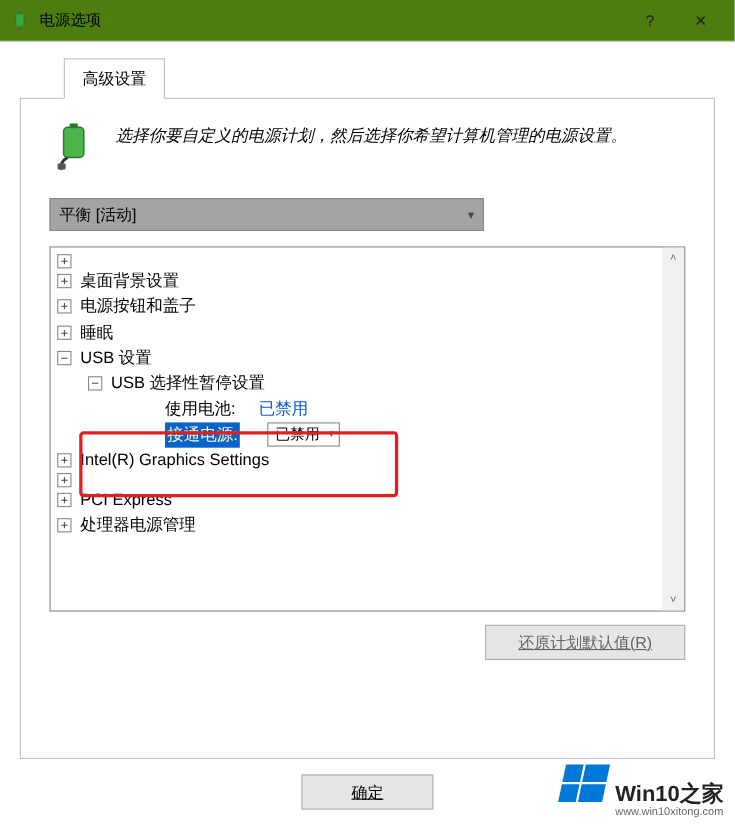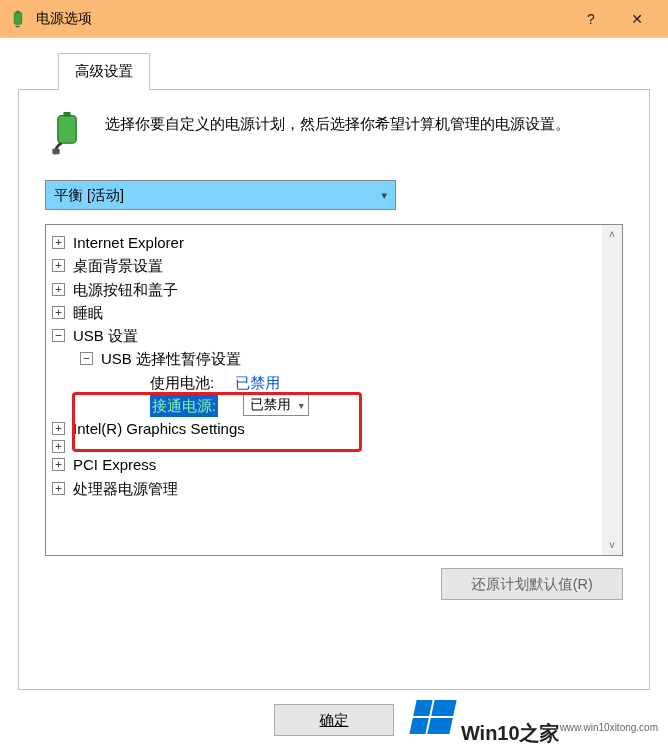--- a/index.html
+++ b/index.html
@@ -13,21 +13,21 @@
     height: 750px;
     overflow: hidden;
     position: relative;
   }
   .titlebar {
     height: 38px;
     display: flex;
     align-items: center;
     padding: 0 8px;
     border-bottom: 1px solid #d0d0d0;
-    background: #fdba74;
+    background: #4d7c0f;
   }
   .titlebar .app-icon {
     width: 20px; height: 20px; margin-right: 8px;
     display: flex; align-items: center; justify-content: center;
   }
   .titlebar .title { flex: 1; font-size: 14px; }
   .titlebar .win-btn {
     width: 46px; height: 36px;
     display: flex; align-items: center; justify-content: center;
     font-size: 14px; color: #222;
@@ -54,39 +54,40 @@
   .panel {
     border: 1px solid #c0c0c0;
     border-top: none;
     padding: 22px 26px 20px 26px;
     min-height: 600px;
   }
   .header-row {
     display: flex;
     gap: 16px;
     margin-bottom: 24px;
+    font-style: italic;
   }
   .big-icon {
     width: 44px; height: 44px; flex: none;
     display:flex; align-items:center; justify-content:center;
   }
   .header-text {
     font-size: 15px;
     line-height: 1.6;
   }
   .plan-select {
-    width: 351px;
+    width: 395px;
     height: 30px;
     border: 1px solid #888;
     display: flex;
     align-items: center;
     justify-content: space-between;
     padding: 0 8px;
     font-size: 14.5px;
-    background: #7dd3fc;
+    background: #a3a3a3;
   }
   .plan-select .chev { font-size: 11px; color:#444; }
   .tree-box {
     margin-top: 14px;
     width: 100%;
     height: 332px;
     border: 1px solid #888;
     background: #fff;
     position: relative;
     overflow: hidden;
@@ -122,21 +123,21 @@
     margin-right: 8px;
     color: #444;
     font-family: monospace;
   }
   .ind1 { margin-left: 0px; }
   .ind2 { margin-left: 28px; }
   .ind3 { margin-left: 56px; gap: 21px; }
   .link-val { color: #0b57d0; }
   .sel-label {
     background: #0a63c9;
-    color: #86efac;
+    color: #fef9c3;
     padding: 0 2px;
   }
   .inline-select {
     display: inline-flex;
     align-items: center;
     border: 1px solid #888;
     height: 22px;
     padding: 0 4px 0 6px;
     margin-left: 4px;
     font-size: 13.5px;
@@ -159,20 +160,21 @@
     width: 182px;
     height: 32px;
     border: 1px solid #adadad;
     background: #e6e6e6;
     display: flex;
     align-items: center;
     justify-content: center;
     margin-left: auto;
     font-size: 14.5px;
     color: #666;
+    text-decoration: underline;
   }
   .bottom-btns {
     position:absolute;
     left:0; right:0; bottom:14px;
     display:flex;
     justify-content:center;
     gap: 20px;
     text-decoration: underline;
   }
   .btn {
@@ -191,21 +193,21 @@
     gap: 8px;
   }
   .win-logo {
     display: grid;
     grid-template-columns: 16px 22px;
     grid-template-rows: 16px 16px;
     gap: 2px;
     transform: skewX(-12deg);
   }
   .win-logo div { background: #0078d7; }
-  .wm-text { display:flex; flex-direction:row; line-height:1.1;margin-top:32px; }
+  .wm-text { display:flex; flex-direction:column; line-height:1.1;margin-top:32px; }
   .wm-main { font-size: 20px; font-weight:600; color:#222;}
   .wm-sub { font-size: 10px; color:#666; }
 </style>
 </head>
 <body>
 
 <div class="titlebar">
   <span class="app-icon">
     <svg viewBox="0 0 24 24" width="18" height="18">
       <rect x="7" y="3" width="10" height="16" rx="2" fill="#3aa63a" stroke="#2a7a2a"></rect>
@@ -238,21 +240,20 @@
 
     <div class="plan-select">
       <span>平衡 [活动]</span>
       <span class="chev">▾</span>
     </div>
 
     <div class="tree-box">
       <div class="tree-content" id="tree-content">
           <div class="tree-row ind1">
             <span class="expander">+</span>
-            <span>Internet Explorer</span>
           </div>
           <div class="tree-row ind1">
             <span class="expander">+</span>
             <span>桌面背景设置</span>
           </div>
           <div class="tree-row ind1">
             <span class="expander">+</span>
             <span>电源按钮和盖子</span>
           </div>
           <div class="tree-row ind1">

